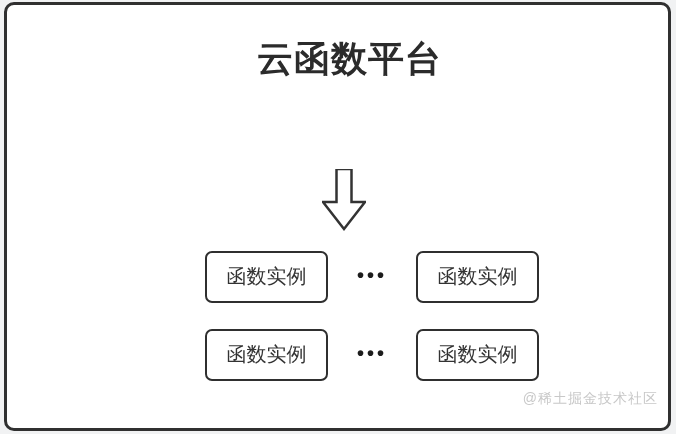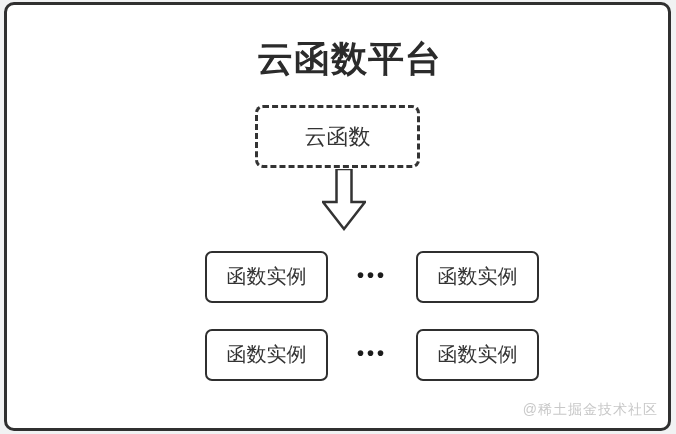--- a/index.html
+++ b/index.html
@@ -82,36 +82,33 @@
     font-size: 20px;
     font-weight: 700;
     color: #1c1c1c;
     letter-spacing: 3px;
     line-height: 1;
     padding-bottom: 4px;
   }
   .watermark {
     position: absolute;
     right: 10px;
-    bottom: 9px;
+    bottom: 20px;
     font-size: 14px;
     color: #c8c8c8;
     letter-spacing: 1px;
   }
 </style>
 </head>
 <body>
 
 <div class="canvas">
 
   <div class="title">云函数平台</div>
 
-  <div class="cloud-box">
-    <span>云函数</span>
-  </div>
 
   <svg class="down-arrow" viewBox="0 0 44 62">
     <polygon points="14.5,0 29.5,0 29.5,33 43,33 22,60 1,33 14.5,33" fill="#ffffff" stroke="#333333" stroke-width="2.5" stroke-linejoin="miter"></polygon>
   </svg>
 
   <div class="row row-1">
     <div class="instance-box">
       <span>函数实例</span>
     </div>
     <div class="dots">•••</div>

